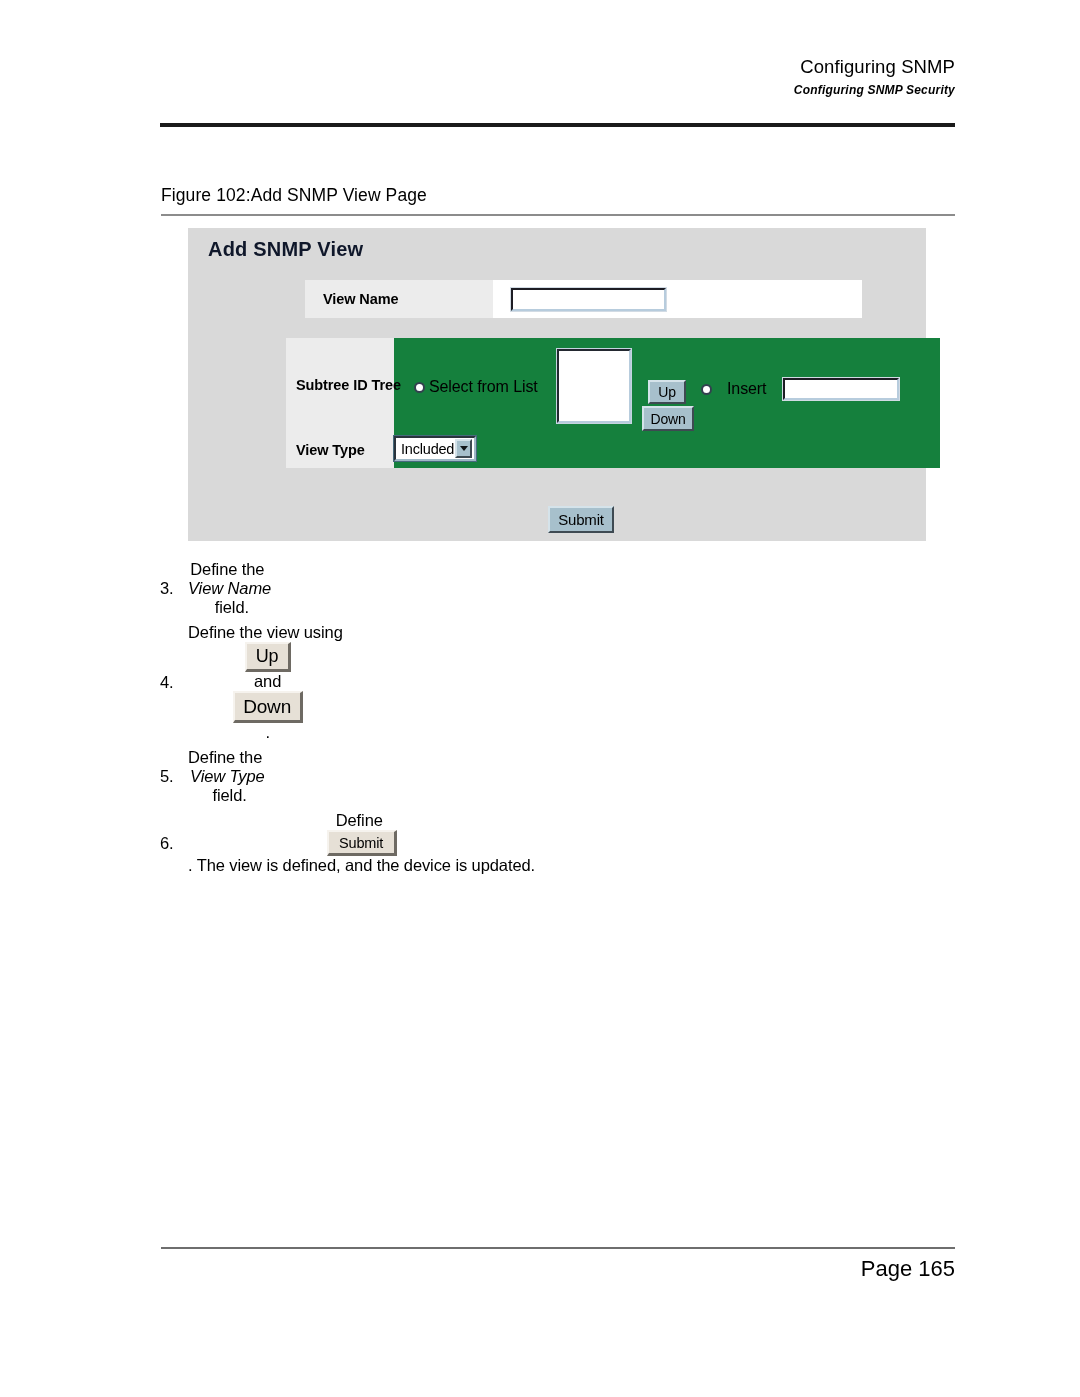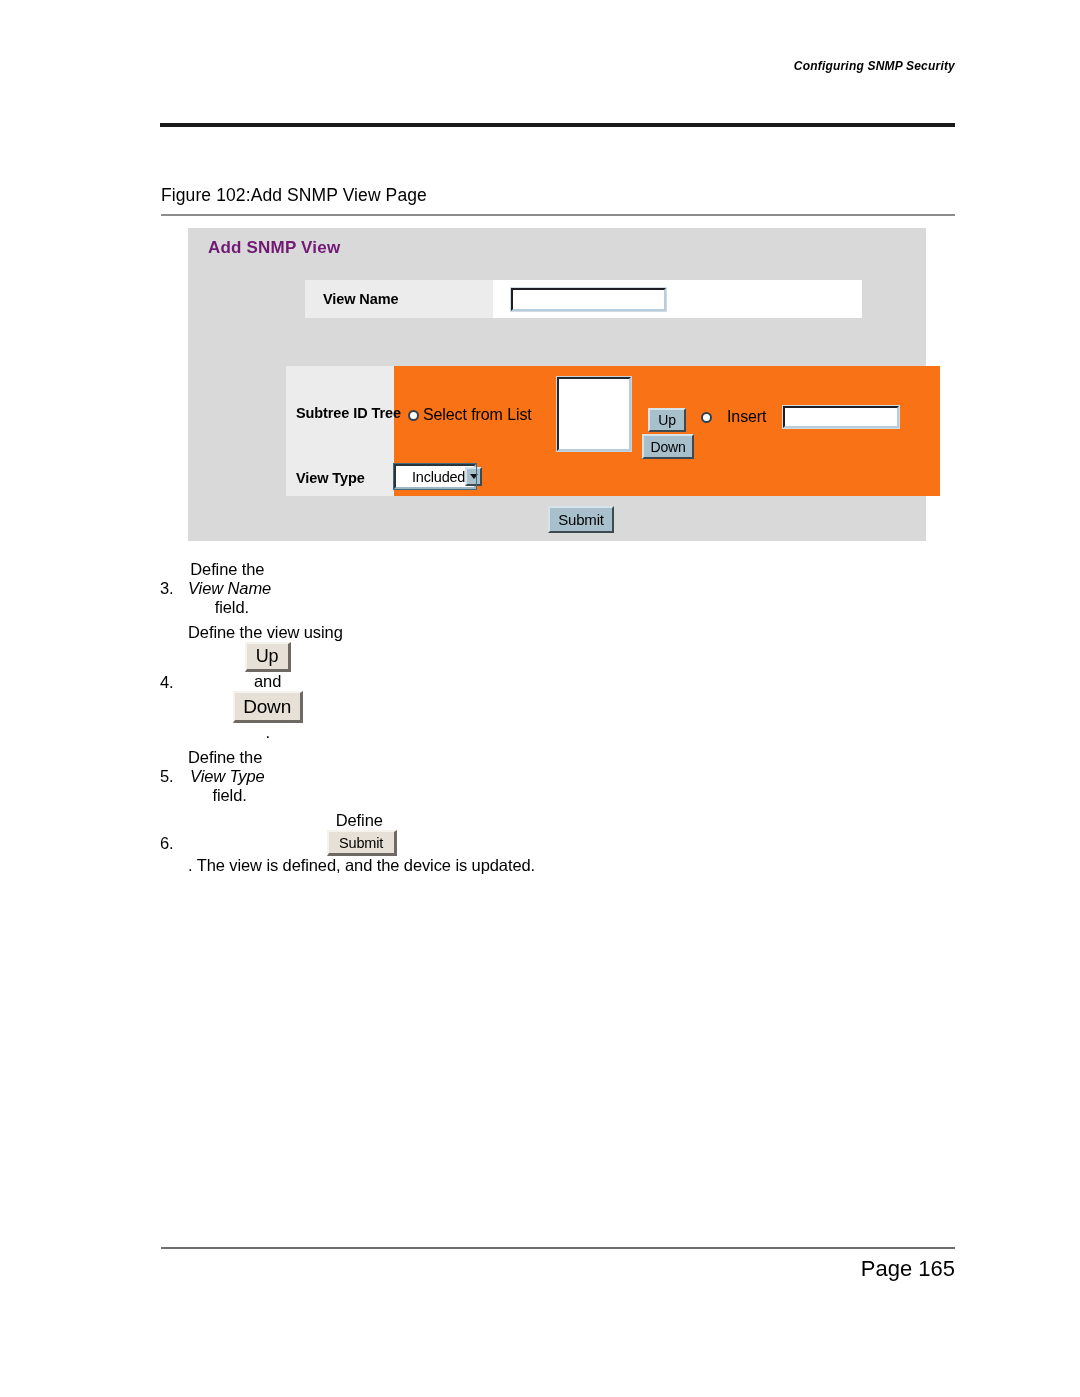--- a/index.html
+++ b/index.html
@@ -68,23 +68,23 @@
     left: 188px;
     top: 228px;
     width: 738px;
     height: 313px;
     background: #d9d9d9;
   }
   .shot-title {
     position: absolute;
     left: 20px;
     top: 10px;
-    font-size: 17px;
+    font-size: 20px;
     font-weight: bold;
-    color: #701a75;
+    color: #0f172a;
     letter-spacing: .2px;
   }
 
   
   .tbl-viewname {
     position: absolute;
     left: 117px;
     top: 52px;
     width: 557px;
     height: 38px;
@@ -126,22 +126,21 @@
     margin-left: 18px;
   }
 
   
   .tbl-subtree {
     position: absolute;
     left: 98px;
     top: 110px;
     width: 654px;
     height: 130px;
-    background: #f97316;
-    margin-top: 28px;
+    background: #15803d;
   }
   .row-subtree {
     position: absolute;
     left: 0;
     top: 0;
     width: 100%;
     height: 94px;
   }
   .lbl-subtree {
     position: absolute;
@@ -160,21 +159,21 @@
     height: 11px;
     border-radius: 50%;
     border: 2px solid #33414f;
     background: #ffffff;
     box-sizing: border-box;
     display: inline-block;
     flex: 0 0 auto;
   }
   .opt-select {
     position: absolute;
-    left: 122px;
+    left: 128px;
     top: 40px;
     display: flex;
     align-items: center;
     gap: 4px;
   }
   .opt-text {
     font-size: 16px;
     letter-spacing: -.1px;
     white-space: nowrap;
   }
@@ -267,21 +266,21 @@
     border-top: 2px solid #29343d;
     border-left: 2px solid #29343d;
     border-right: 2px solid #9fb8c6;
     border-bottom: 2px solid #9fb8c6;
     outline: 1px solid #466a7d;
     display: flex;
     align-items: center;
   }
   .select-value {
     font-size: 14.5px;
-    padding-left: 16px;
+    padding-left: 5px;
     flex: 1 1 auto;
     letter-spacing: -.2px;
     white-space: nowrap;
   }
   .select-arrow {
     width: 17px;
     height: 19px;
     margin-right: 2px;
     background: #a7c0cc;
     box-sizing: border-box;
@@ -388,20 +387,21 @@
     top: 1256px;
     width: 794px;
     text-align: right;
     font-size: 22px;
   }
 </style>
 </head>
 <body>
 
 <div class="page-header">
+  <div class="header-line1">Configuring SNMP</div>
   <div class="header-line2">Configuring SNMP Security</div>
 </div>
 <div class="header-rule"></div>
 
 <div class="figure-caption">Figure 102:Add SNMP View Page</div>
 <div class="caption-rule"></div>
 
 <div class="shot">
 
   <div class="shot-title">Add SNMP View</div>

